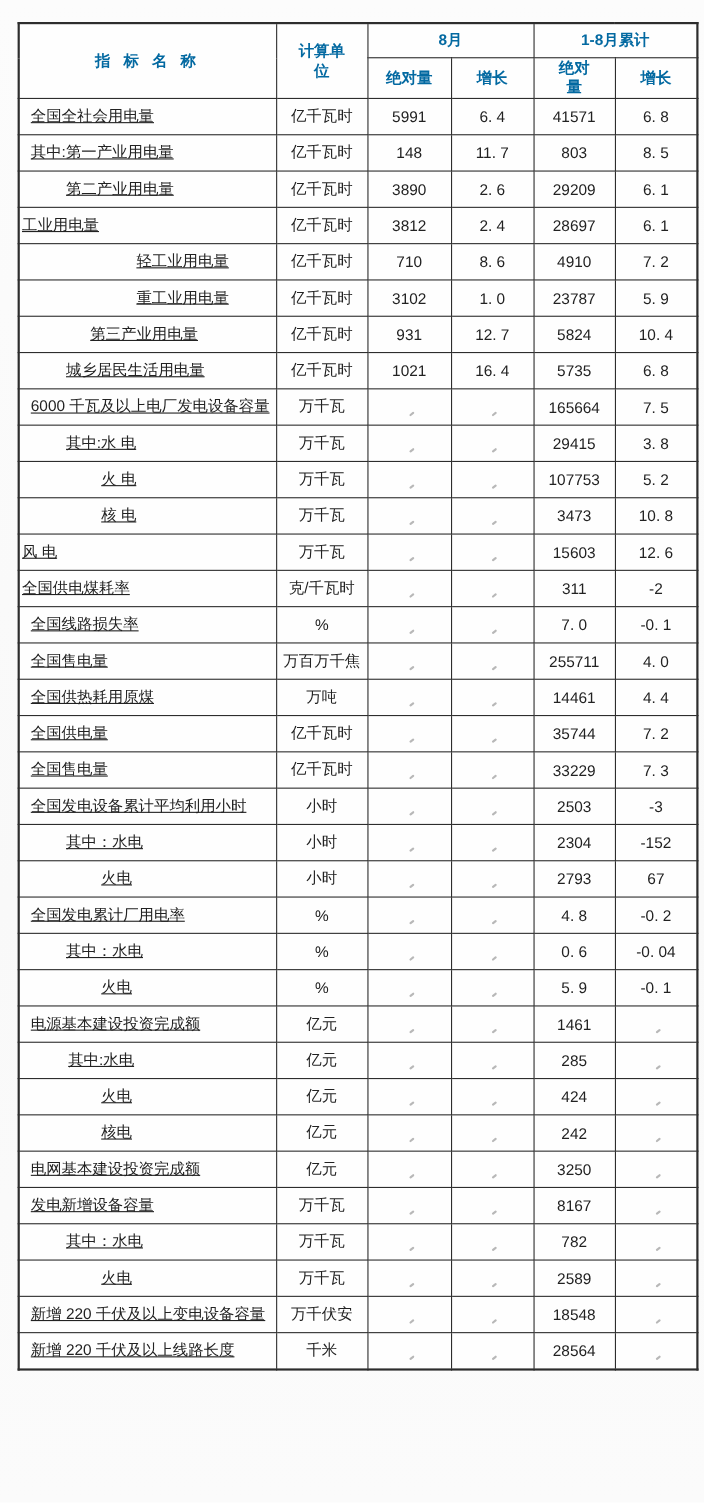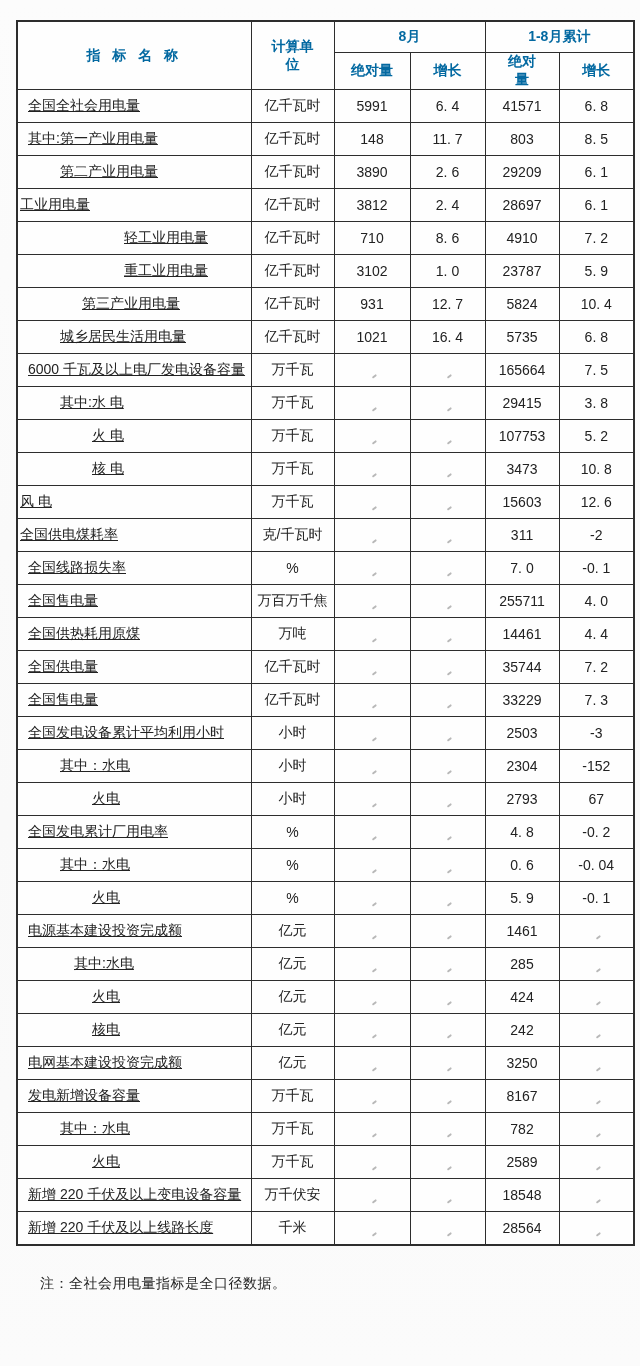--- a/index.html
+++ b/index.html
@@ -302,21 +302,21 @@
         </tr>
         <tr>
           <td class="c-name" style="padding-left: 10px;"><span>电源基本建设投资完成额</span></td>
           <td class="c-num"><span>亿元</span></td>
           <td class="c-num"><span class="artifact"></span></td>
           <td class="c-num"><span class="artifact"></span></td>
           <td class="c-num"><span>1461</span></td>
           <td class="c-num"><span class="artifact"></span></td>
         </tr>
         <tr>
-          <td class="c-name" style="padding-left: 56px; margin-top: 28px;"><span>其中:水电</span></td>
+          <td class="c-name" style="padding-left: 44px; margin-top: 28px;"><span>其中:水电</span></td>
           <td class="c-num"><span>亿元</span></td>
           <td class="c-num"><span class="artifact"></span></td>
           <td class="c-num"><span class="artifact"></span></td>
           <td class="c-num"><span>285</span></td>
           <td class="c-num"><span class="artifact"></span></td>
         </tr>
         <tr>
           <td class="c-name" style="padding-left: 74px;"><span>火电</span></td>
           <td class="c-num"><span>亿元</span></td>
           <td class="c-num"><span class="artifact"></span></td>
@@ -376,14 +376,13 @@
           <td class="c-name" style="padding-left: 10px;"><span>新增 220 千伏及以上线路长度</span></td>
           <td class="c-num"><span>千米</span></td>
           <td class="c-num"><span class="artifact"></span></td>
           <td class="c-num"><span class="artifact"></span></td>
           <td class="c-num"><span>28564</span></td>
           <td class="c-num"><span class="artifact"></span></td>
         </tr>
       </tbody>
   </table>
 
-  <p class="note">注：全社会用电量指标是全口径数据。</p>
 </div>
 
 </body></html>

